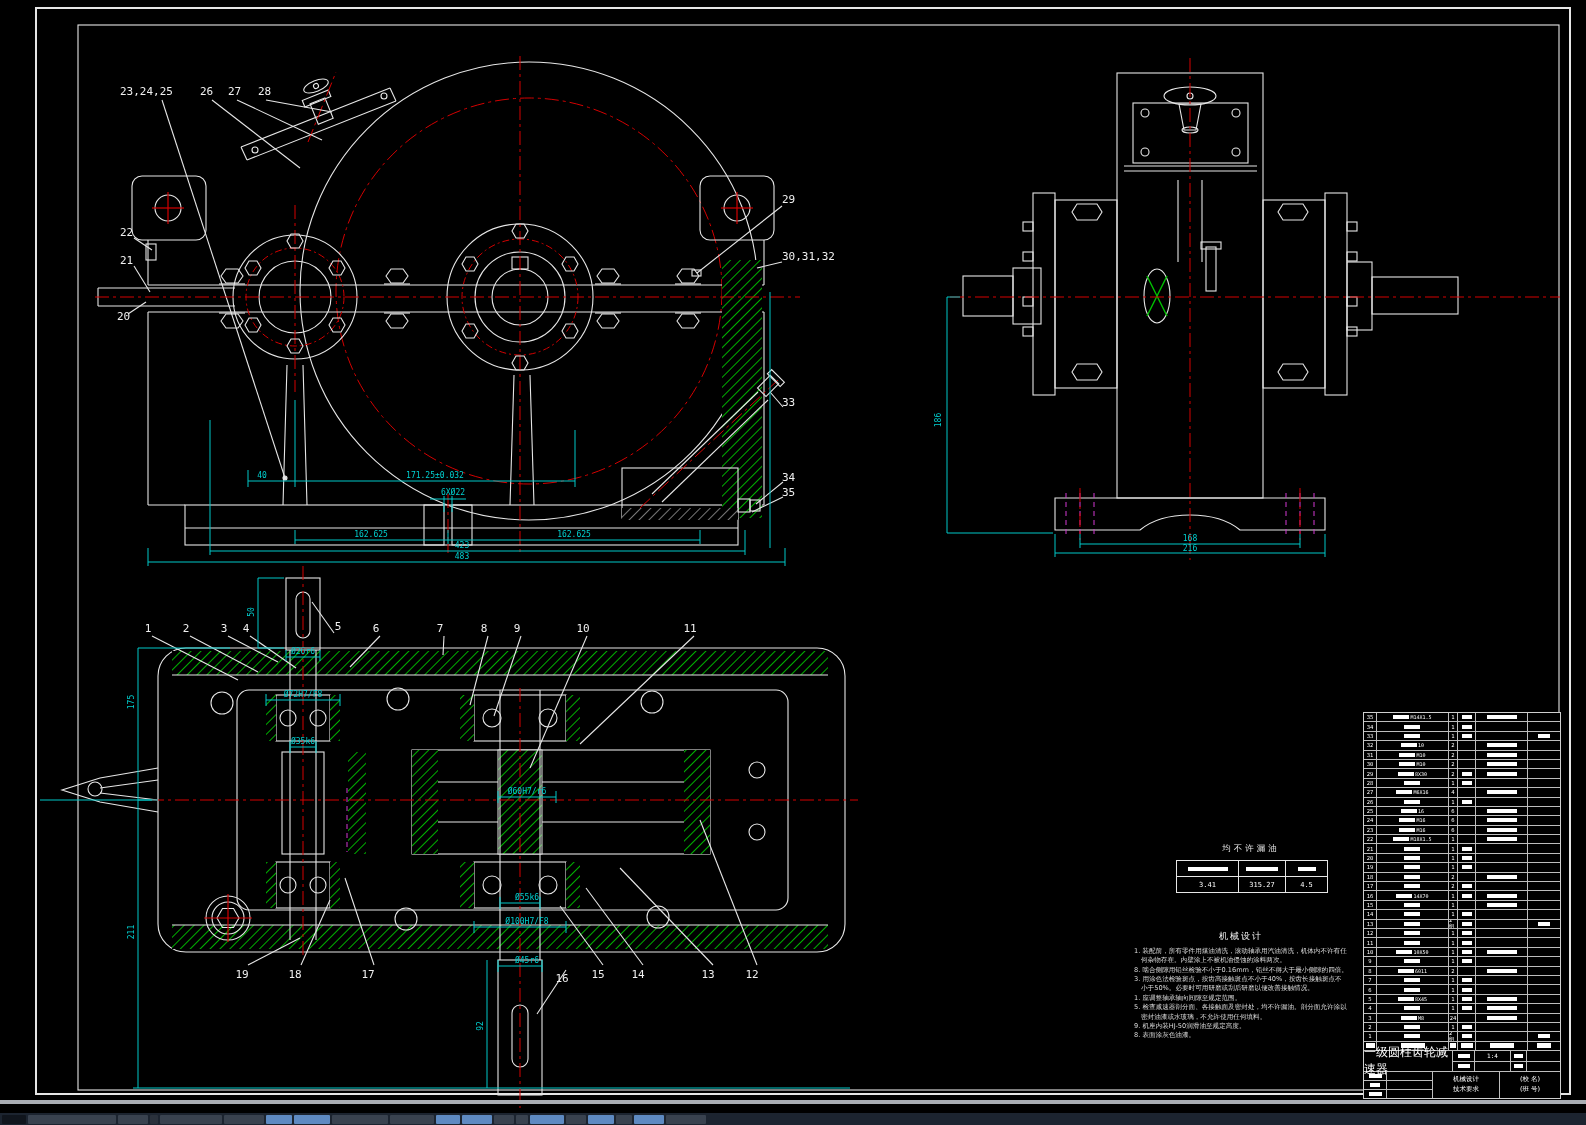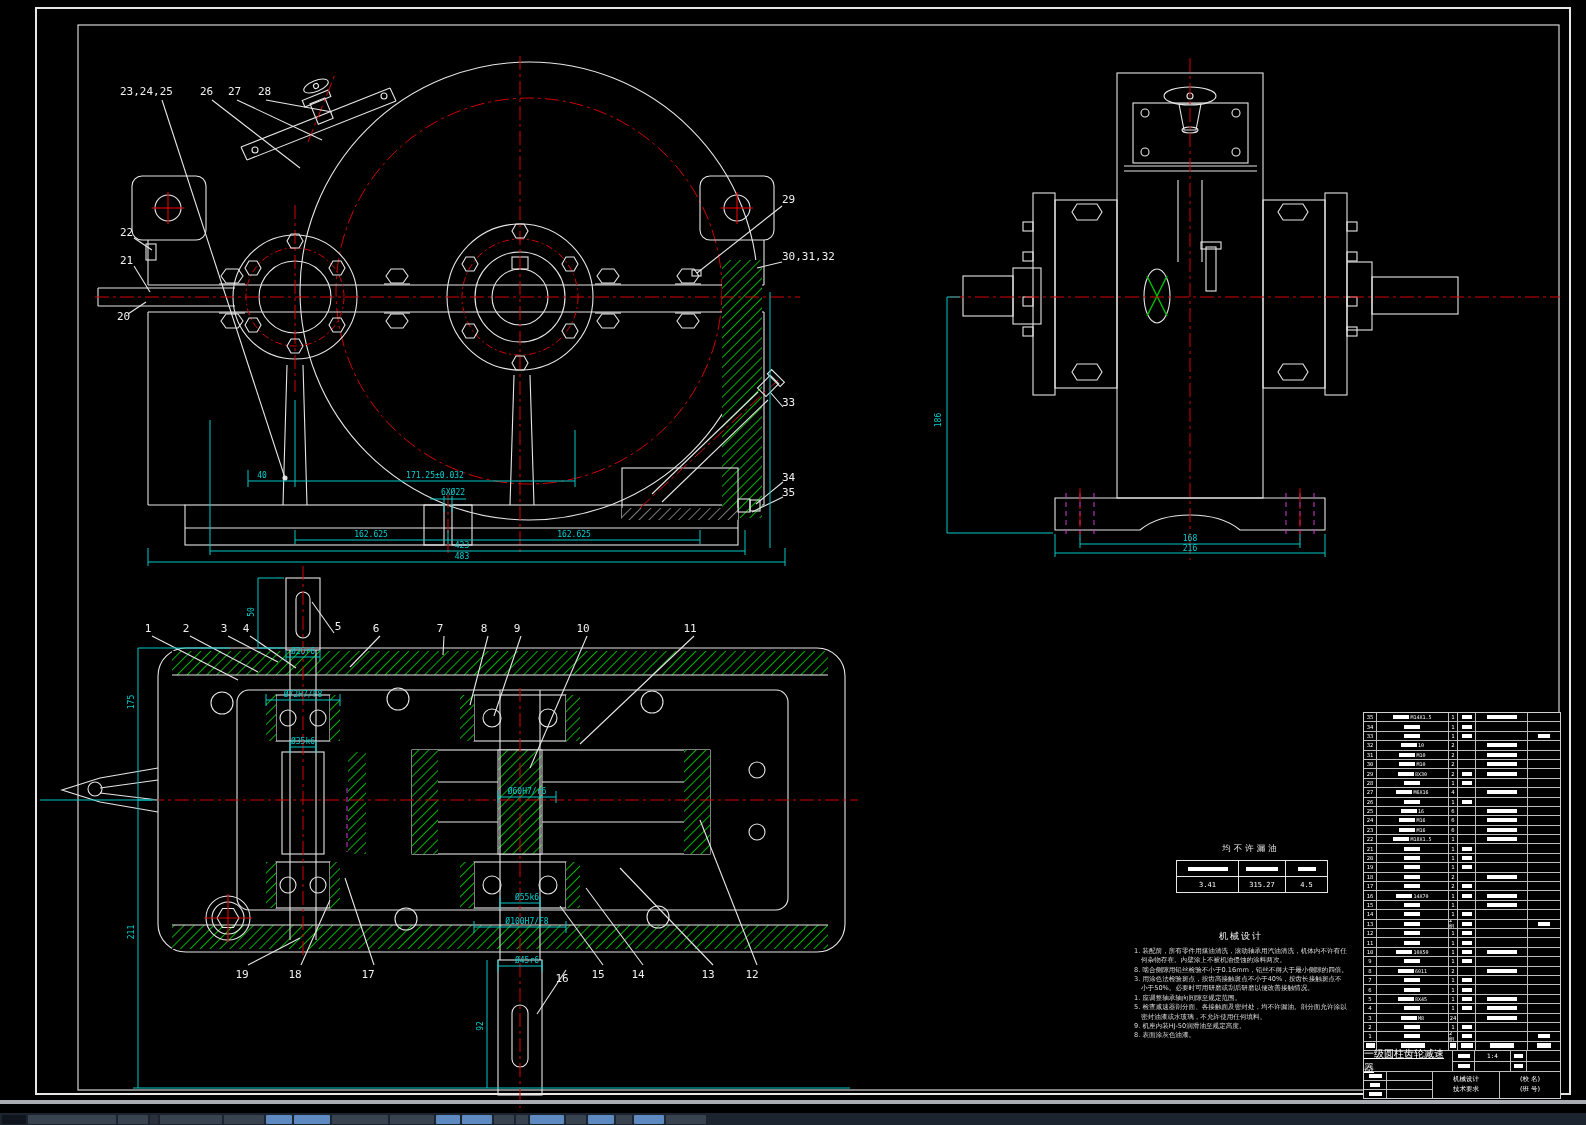--- a/index.html
+++ b/index.html
@@ -35,21 +35,21 @@
   #bom{left:1363px;top:712px;width:196px;border:1px solid #cfcfcf;background:#000;}
   #bom .brow{display:flex;height:9.4px;border-bottom:1px solid #bdbdbd;box-sizing:border-box;}
   #bom .bc{box-sizing:border-box;border-right:1px solid #bdbdbd;display:flex;align-items:center;
      justify-content:center;font:5.5px "DejaVu Sans Mono",monospace;color:#fff;overflow:hidden;gap:1px;}
   #bom .c1{width:13px;} #bom .c2{width:72px;} #bom .c3{width:9px;} #bom .c4{width:18px;}
   #bom .c5{width:52px;} #bom .c6{width:32px;border-right:none;}
   #bom .frag{font-size:5px;color:#fff;white-space:nowrap;}
   #hdr .bc .blk{height:5px;}
   #tb-product{display:flex;height:20px;border-bottom:1px solid #bdbdbd;}
   #tb-product .pn{width:88px;border-right:1px solid #bdbdbd;display:flex;align-items:center;
-     justify-content:center;font-size:10px;color:#fff;text-decoration:underline;}
+     justify-content:center;font-size:12px;color:#fff;}
   #tb-product .grid{flex:1;display:flex;flex-direction:column;}
   #tb-product .grow{display:flex;flex:1;}
   #tb-product .grow+.grow{border-top:1px solid #bdbdbd;}
   #tb-product .gc{border-right:1px solid #bdbdbd;display:flex;align-items:center;justify-content:center;
      font:6px "DejaVu Sans Mono",monospace;color:#fff;}
   #tb-bottom{display:flex;height:26px;}
   #tb-bottom .lgrid{width:68px;border-right:1px solid #bdbdbd;display:flex;flex-direction:column;}
   #tb-bottom .lrow{flex:1;display:flex;}
   #tb-bottom .lrow+.lrow{border-top:1px solid #bdbdbd;}
   #tb-bottom .la{width:22px;border-right:1px solid #bdbdbd;display:flex;align-items:center;justify-content:center;}

